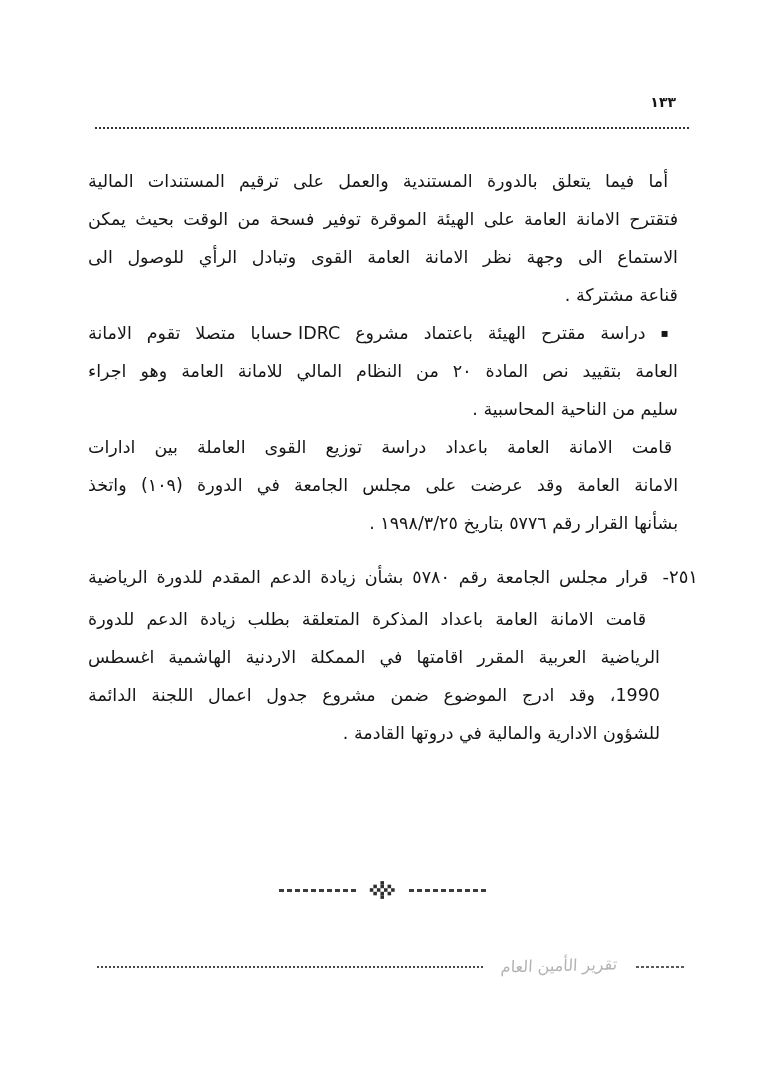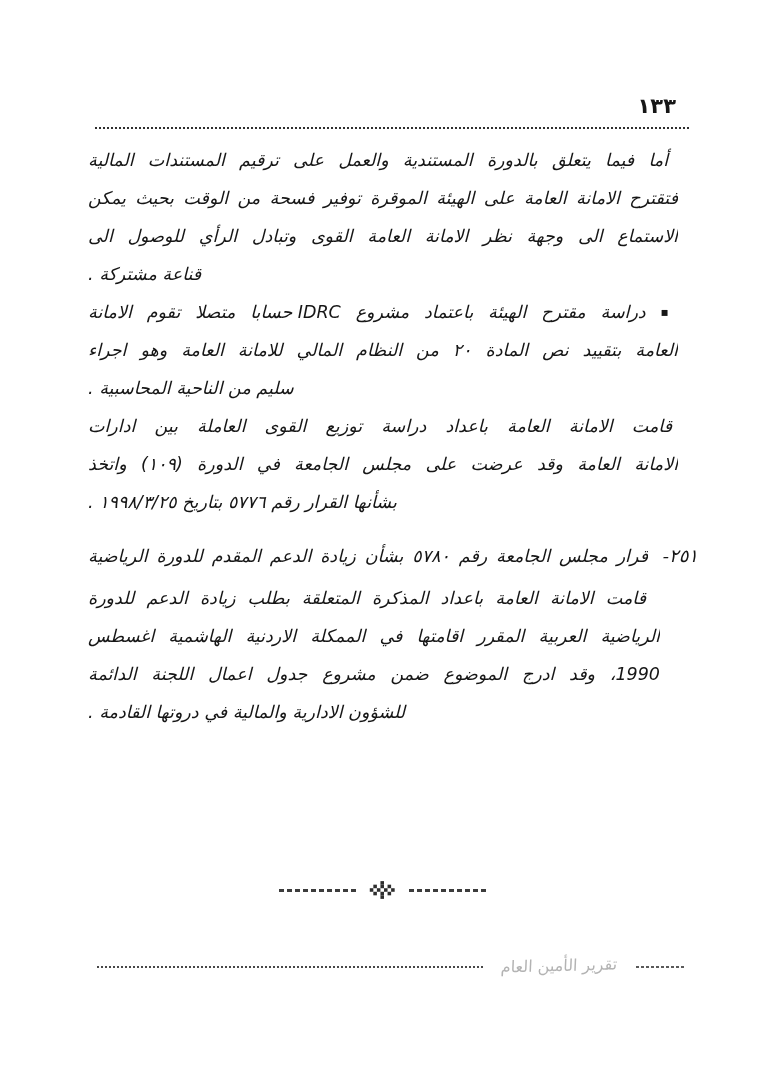--- a/index.html
+++ b/index.html
@@ -10,39 +10,38 @@
     color:#161616;
     position:relative;
     overflow:hidden;
   }
   .page{
     position:absolute;inset:0;
     background:#ffffff;
   }
   .pagenum{
     position:absolute;top:94px;right:92px;
-    font-size:21px;font-weight:bold;letter-spacing:3px;
+    font-size:14px;font-weight:bold;letter-spacing:3px;
     direction:rtl;
   }
   .header-rule{
     position:absolute;top:127px;left:95px;width:594px;height:2px;
     background-image:repeating-linear-gradient(90deg,#2e2e2e 0 2px,rgba(0,0,0,0) 2px 4px);
   }
   .content{
-    position:absolute;top:141px;right:90px;left:88px;
+    position:absolute;top:162px;right:90px;left:88px;
     direction:rtl;
-    font-style:italic;
   }
   .ln{
     height:38px;line-height:38px;
     font-size:17.5px;
     color:#161616;
   }
   .j{ text-align:justify; text-align-last:justify; text-justify:inter-word; overflow:hidden; }
-  .r{ text-align:left; white-space:nowrap; }
+  .r{ text-align:right; white-space:nowrap; }
   .ind10{ padding-right:10px; }
   .ind6{ padding-right:6px; }
   .ind14{ padding-right:14px; }
   .bullet-marker{
     font-size:12px;
     vertical-align:2px;
   }
   .item251{
     position:relative;
     margin-right:30px;

